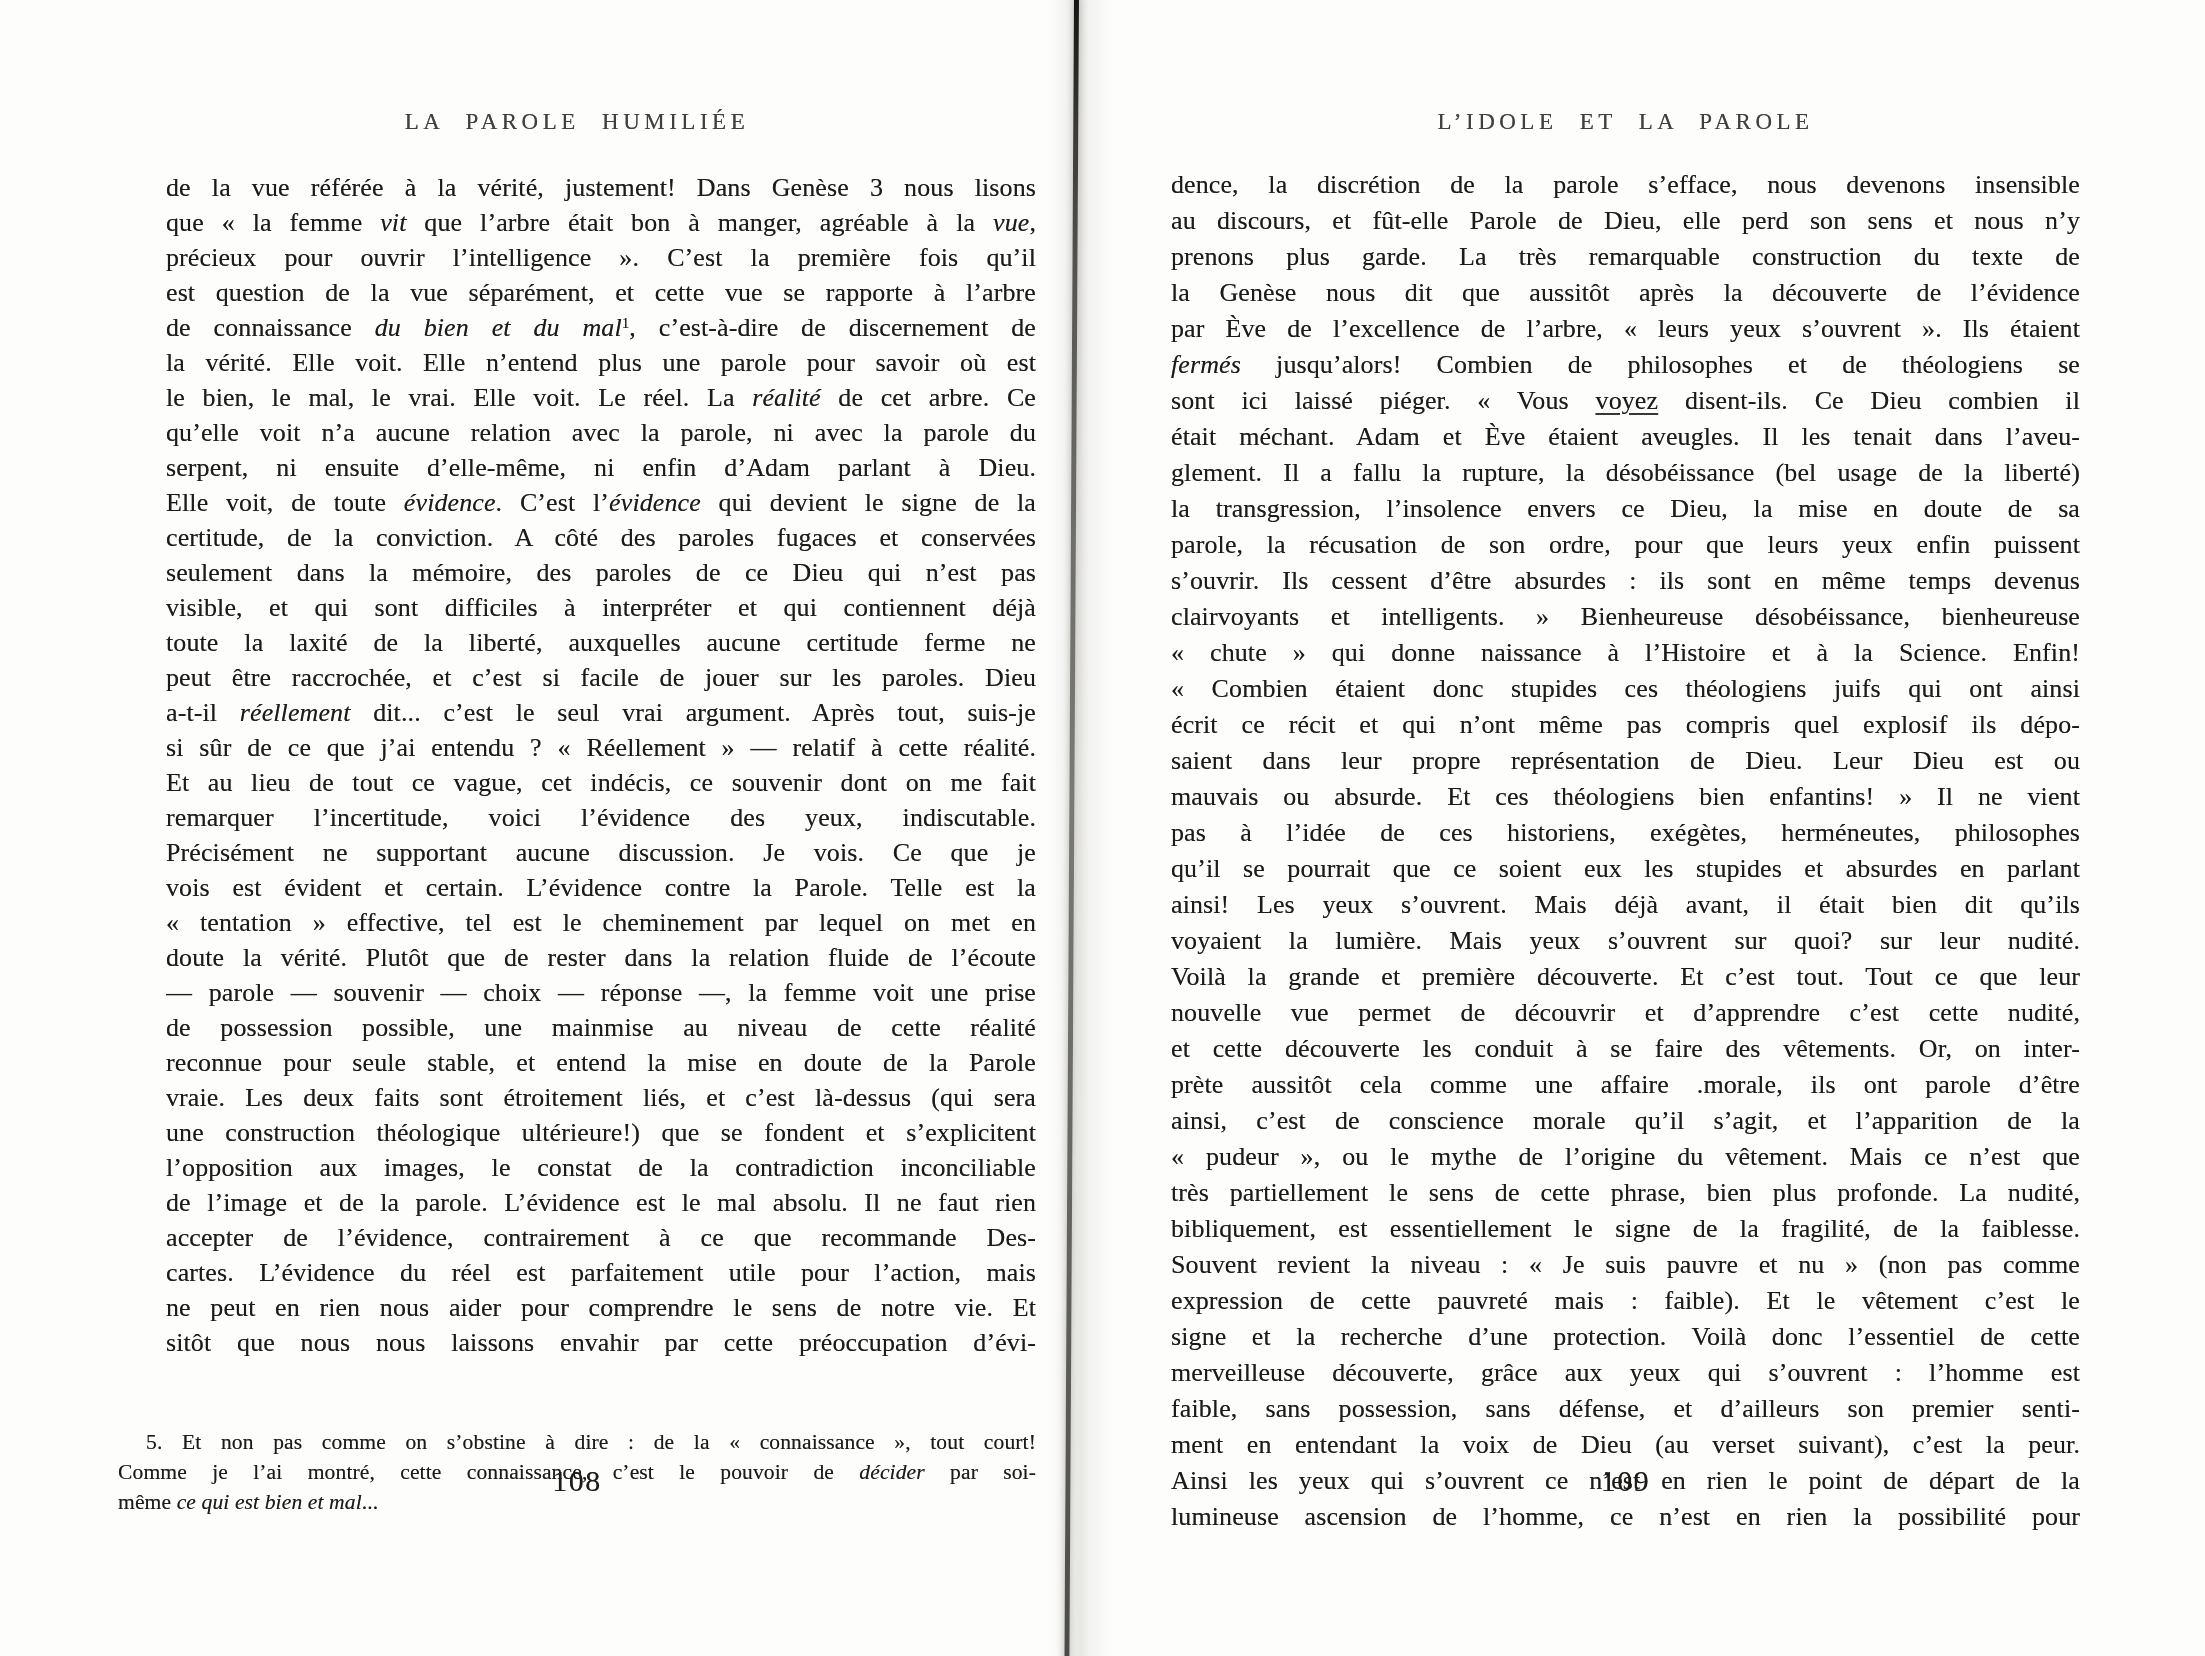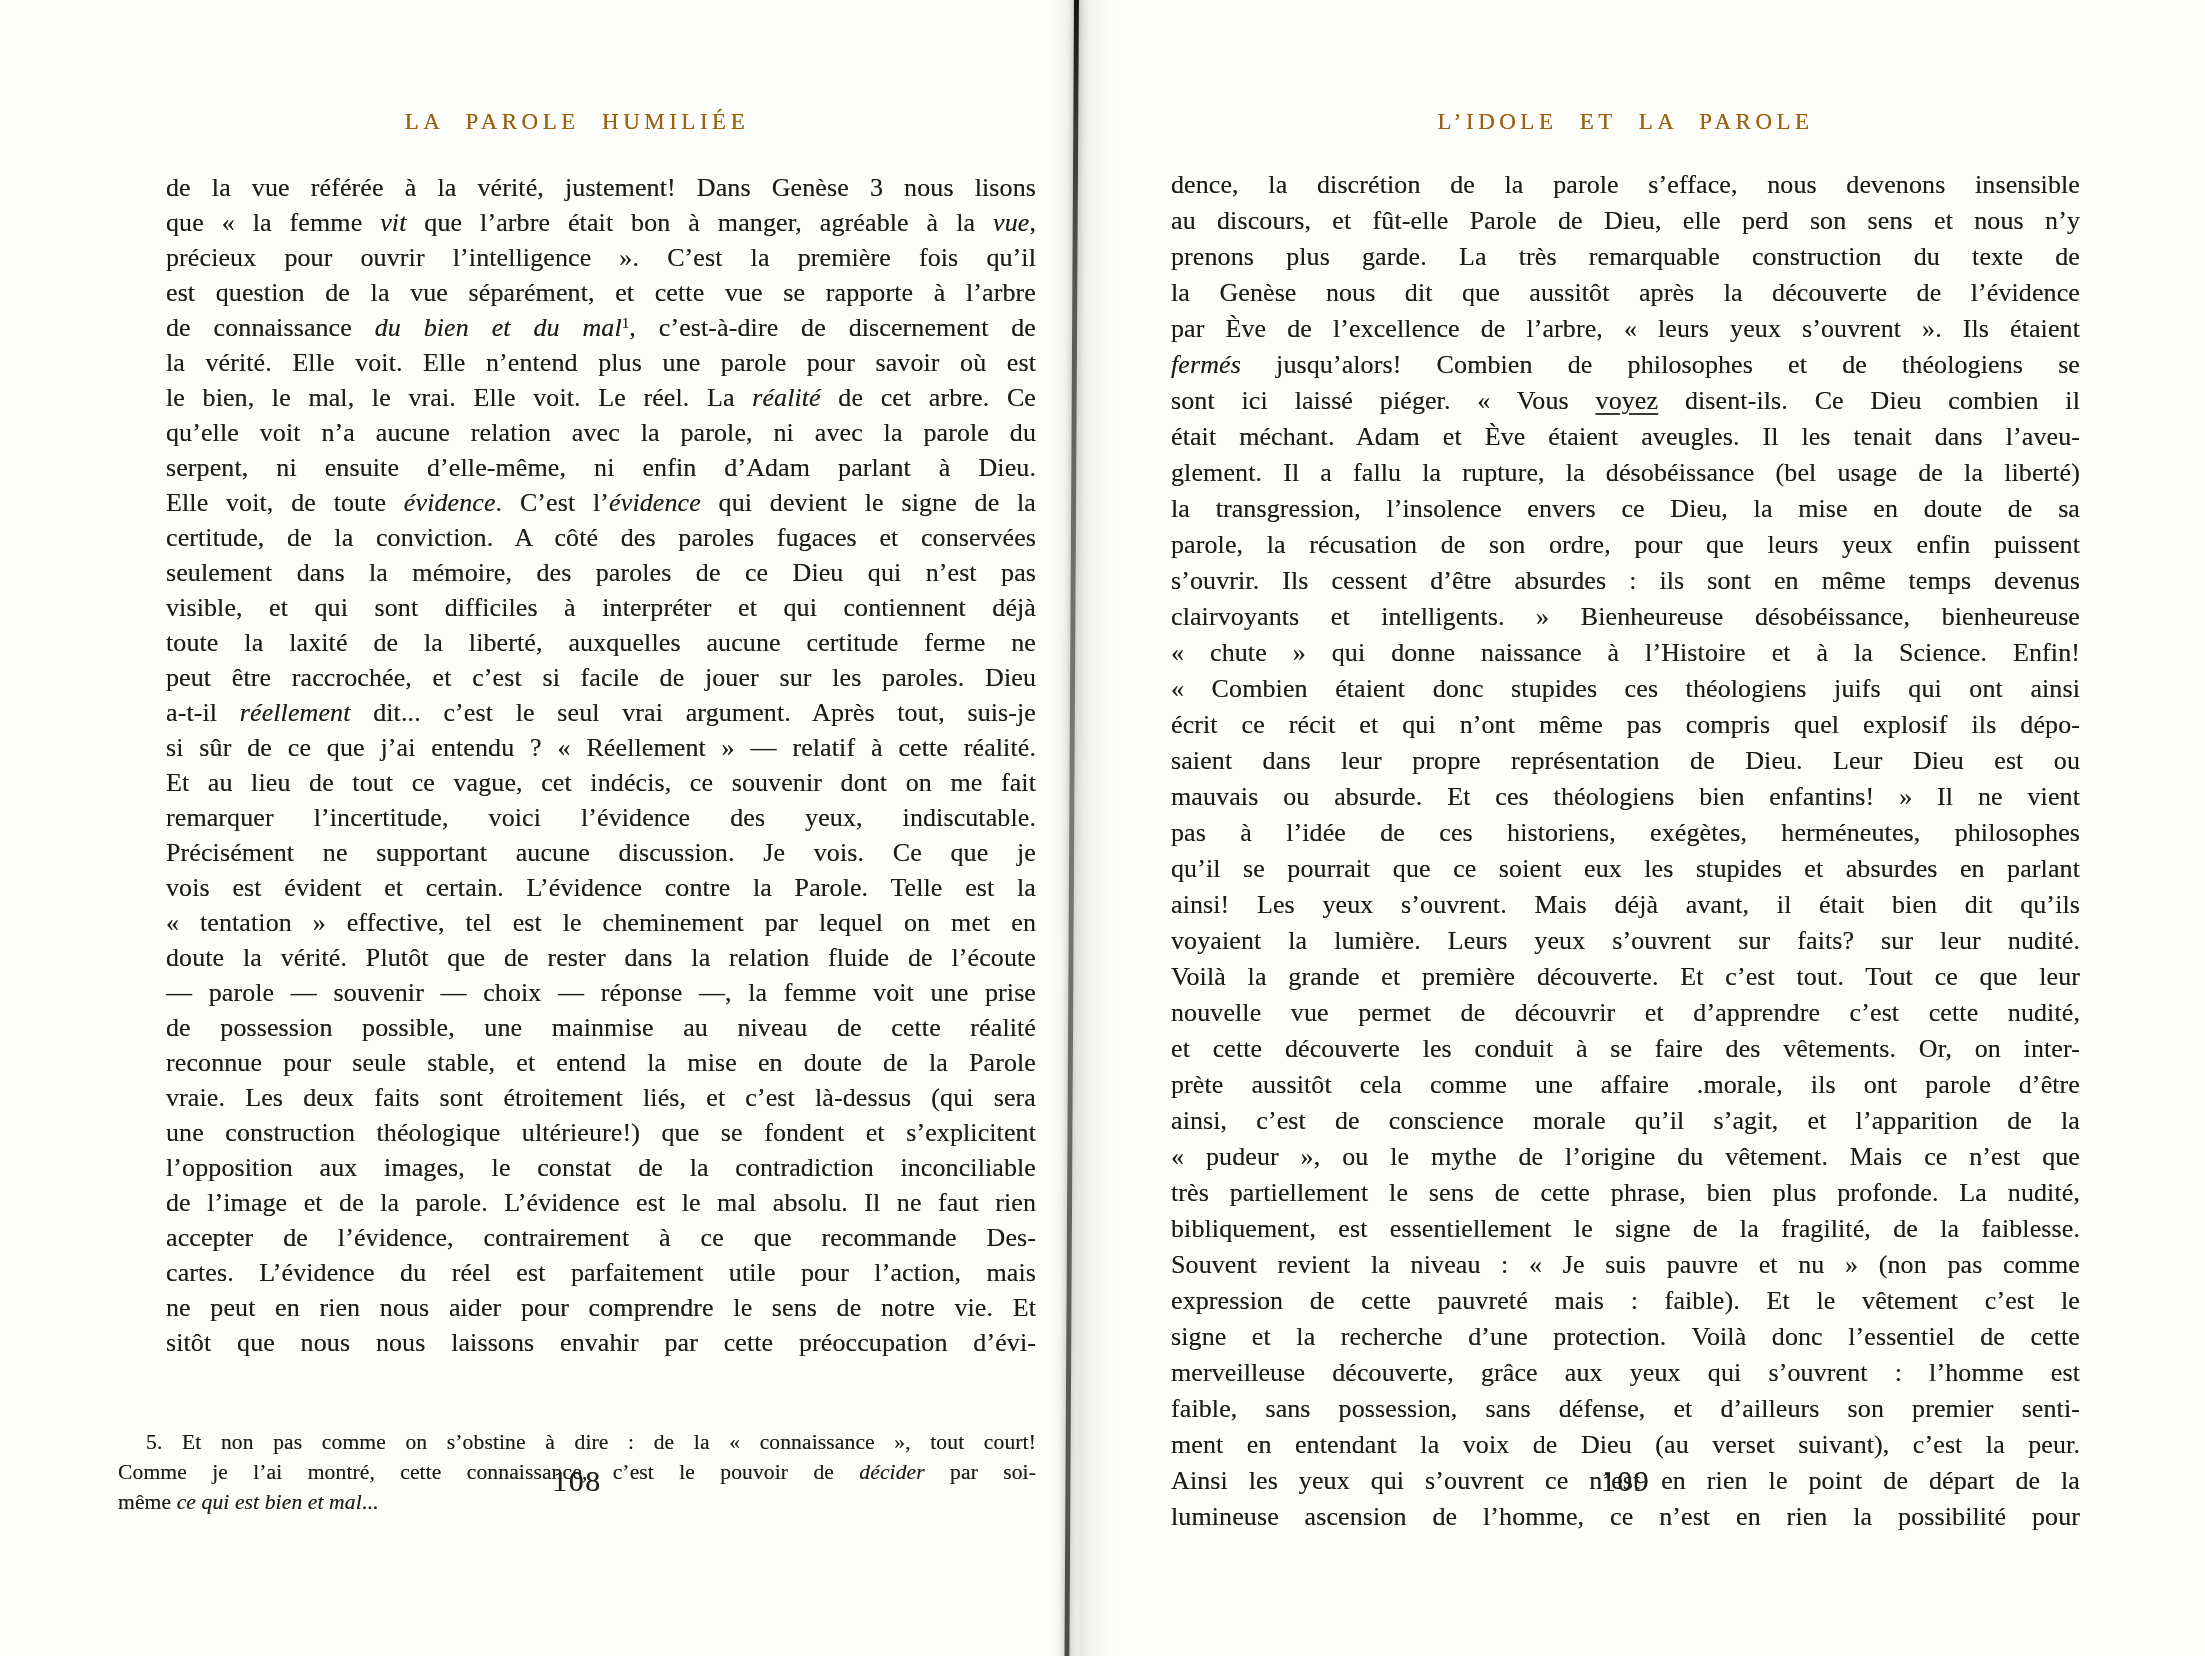--- a/index.html
+++ b/index.html
@@ -16,21 +16,21 @@
   .page { position: absolute; top: 0; height: 1657px; }
   .page--left  { left: 118px;  width: 918px; }
   .page--right { left: 1171px; width: 909px; }
 
   .running-head {
     position: absolute; top: 109px; left: 0; right: 0;
     text-align: center;
     font-size: 23px;
     letter-spacing: 4.5px;
     word-spacing: 12px;
-    color: #a16207;
+    color: #404040;
     white-space: nowrap;
   }
 
   .body-text { position: absolute; left: 0; right: 0; font-size: 26px; }
   .page--left  .body-text { top: 170px; margin-left: 48px; }
   .page--right .body-text { top: 167px; }
 
   .line {
     height: 35px; line-height: 35px;
     text-align: justify; text-align-last: justify;
@@ -148,21 +148,21 @@
         <div class="line">s’ouvrir. Ils cessent d’être absurdes : ils sont en même temps devenus</div>
         <div class="line">clairvoyants et intelligents. » Bienheureuse désobéissance, bienheureuse</div>
         <div class="line">« chute » qui donne naissance à l’Histoire et à la Science. Enfin!</div>
         <div class="line">« Combien étaient donc stupides ces théologiens juifs qui ont ainsi</div>
         <div class="line">écrit ce récit et qui n’ont même pas compris quel explosif ils dépo-</div>
         <div class="line">saient dans leur propre représentation de Dieu. Leur Dieu est ou</div>
         <div class="line">mauvais ou absurde. Et ces théologiens bien enfantins! » Il ne vient</div>
         <div class="line">pas à l’idée de ces historiens, exégètes, herméneutes, philosophes</div>
         <div class="line">qu’il se pourrait que ce soient eux les stupides et absurdes en parlant</div>
         <div class="line">ainsi! Les yeux s’ouvrent. Mais déjà avant, il était bien dit qu’ils</div>
-        <div class="line">voyaient la lumière. Leurs yeux s’ouvrent sur faits? sur leur nudité.</div>
+        <div class="line">voyaient la lumière. Mais yeux s’ouvrent sur quoi? sur leur nudité.</div>
         <div class="line">Voilà la grande et première découverte. Et c’est tout. Tout ce que leur</div>
         <div class="line">nouvelle vue permet de découvrir et d’apprendre c’est cette nudité,</div>
         <div class="line">et cette découverte les conduit à se faire des vêtements. Or, on inter-</div>
         <div class="line">prète aussitôt cela comme une affaire .morale, ils ont parole d’être</div>
         <div class="line">ainsi, c’est de conscience morale qu’il s’agit, et l’apparition de la</div>
         <div class="line">« pudeur », ou le mythe de l’origine du vêtement. Mais ce n’est que</div>
         <div class="line">très partiellement le sens de cette phrase, bien plus profonde. La nudité,</div>
         <div class="line">bibliquement, est essentiellement le signe de la fragilité, de la faiblesse.</div>
         <div class="line">Souvent revient la niveau : « Je suis pauvre et nu » (non pas comme</div>
         <div class="line">expression de cette pauvreté mais : faible). Et le vêtement c’est le</div>

